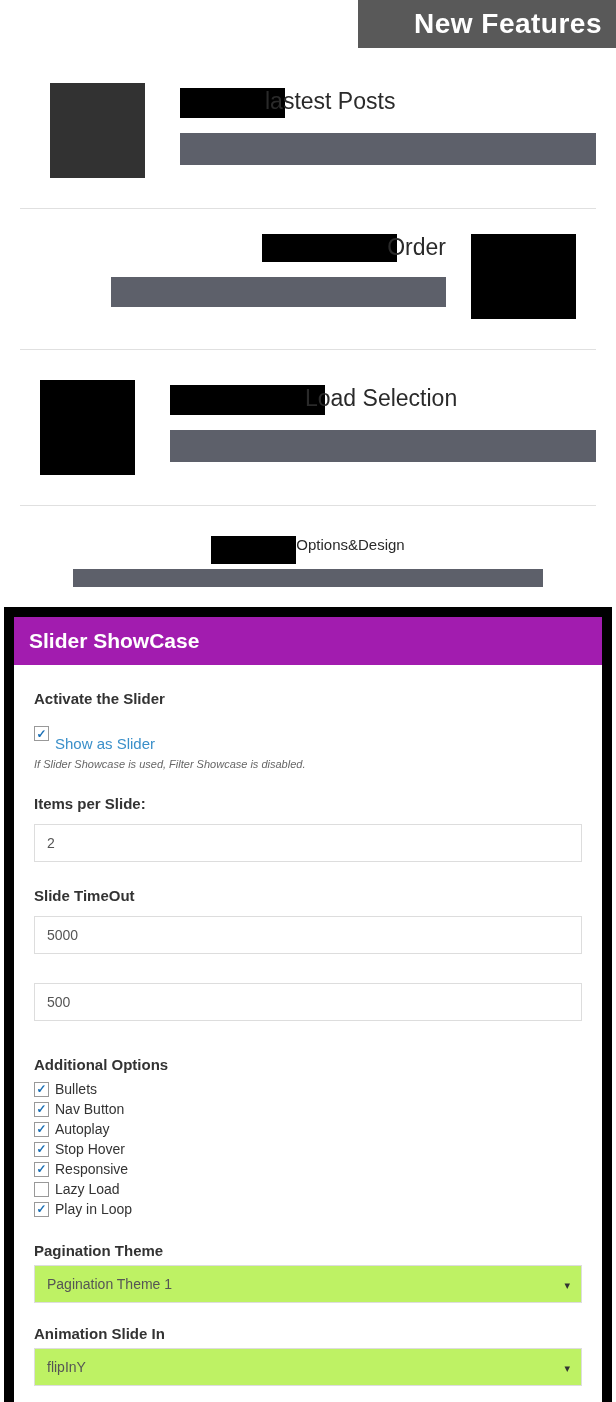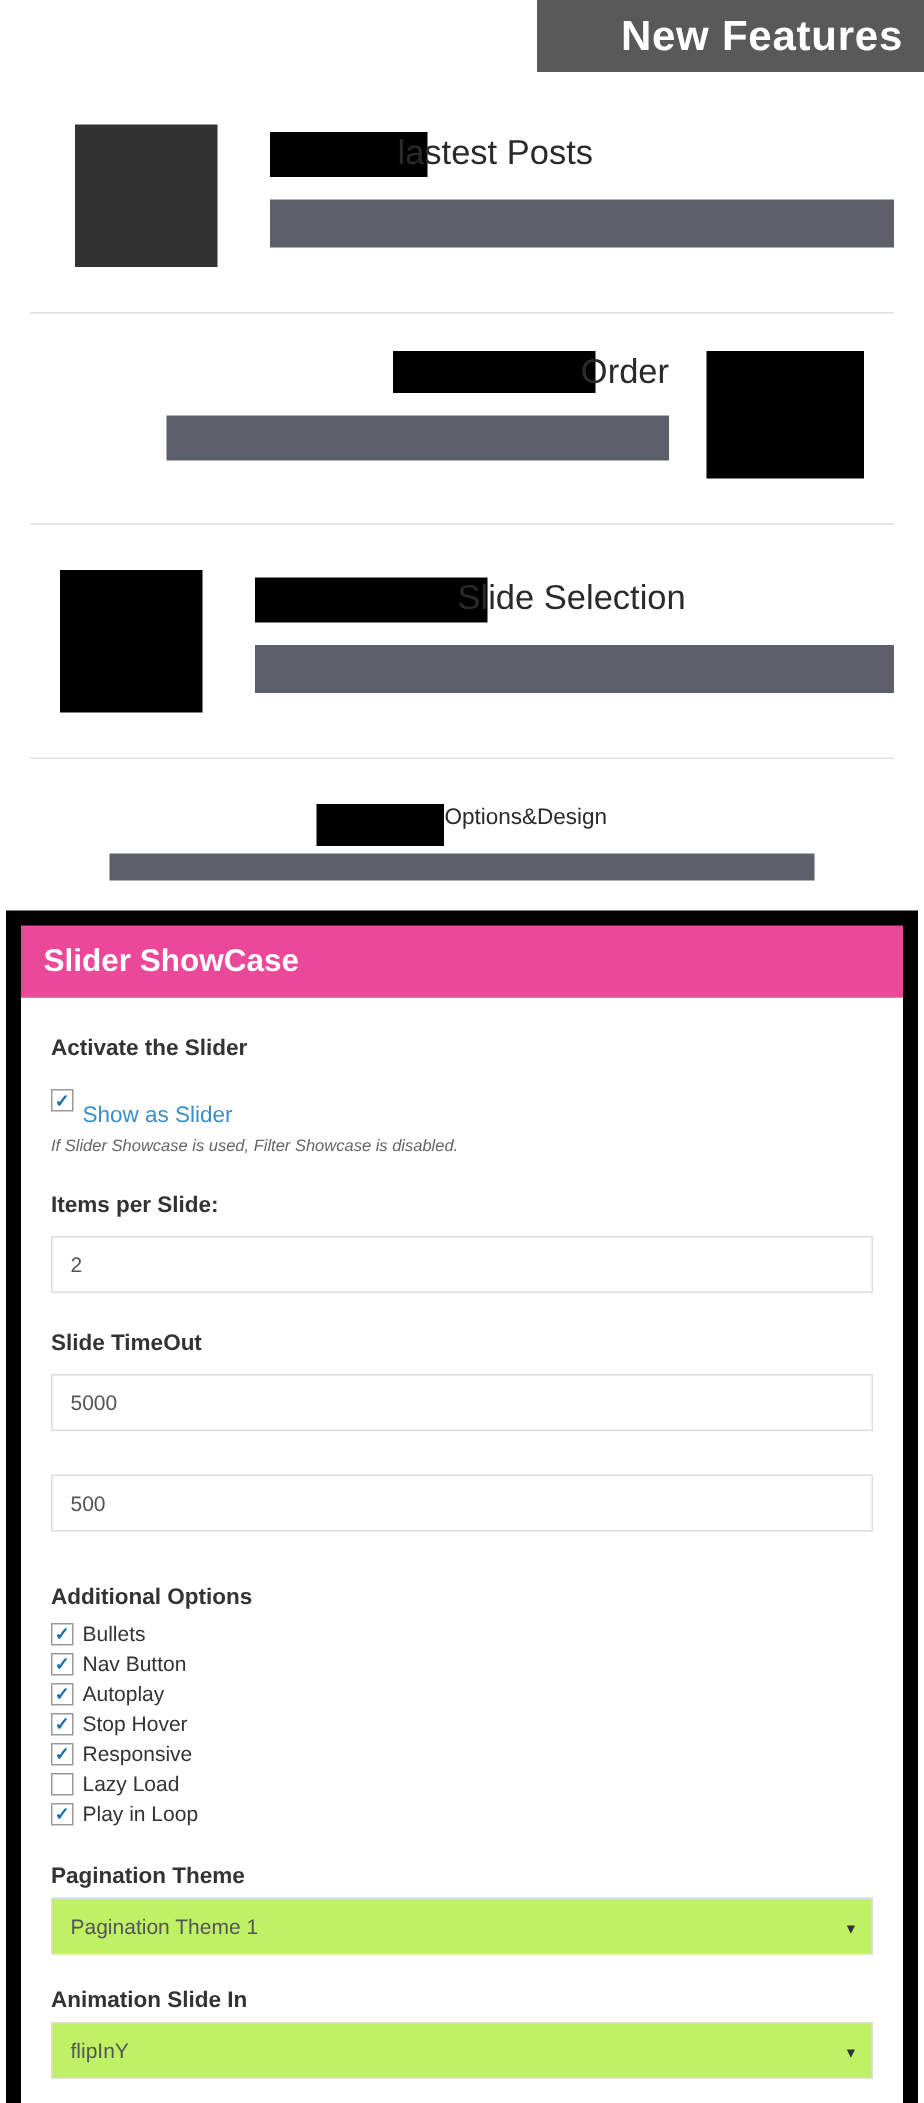--- a/index.html
+++ b/index.html
@@ -133,21 +133,21 @@
       margin: 0 auto;
     }
     
     
     .panel-wrap {
       background: #000;
       padding: 10px;
       margin: 10px 4px 0 4px;
     }
     .panel-header {
-      background: #ec4899;
+      background: #a21caf;
       color: #fff;
       font-size: 21px;
       font-weight: 600;
       padding: 12px 15px;
     }
     .panel-body {
       background: #fff;
       padding: 25px 20px 20px 20px;
     }
     .field-group { margin-bottom: 25px; }
@@ -269,21 +269,21 @@
       <div class="order-bar"></div>
     </div>
     <div class="square-black-right"></div>
   </div>
 
   <div class="feature-row" style="padding-top:30px;">
     <div class="feature-square square-black"></div>
     <div class="feature-content">
       <div class="feature-title-row">
         <div class="title-blackbox" style="width:155px;"></div>
-        <div class="feature-title">Slide Selection</div>
+        <div class="feature-title">Load Selection</div>
       </div>
       <div class="feature-bar"></div>
     </div>
   </div>
 
   <div class="options-row">
     <div class="options-title-row">
       <div class="options-blackbox"></div>
       <div class="options-title">Options&amp;Design</div>
     </div>

